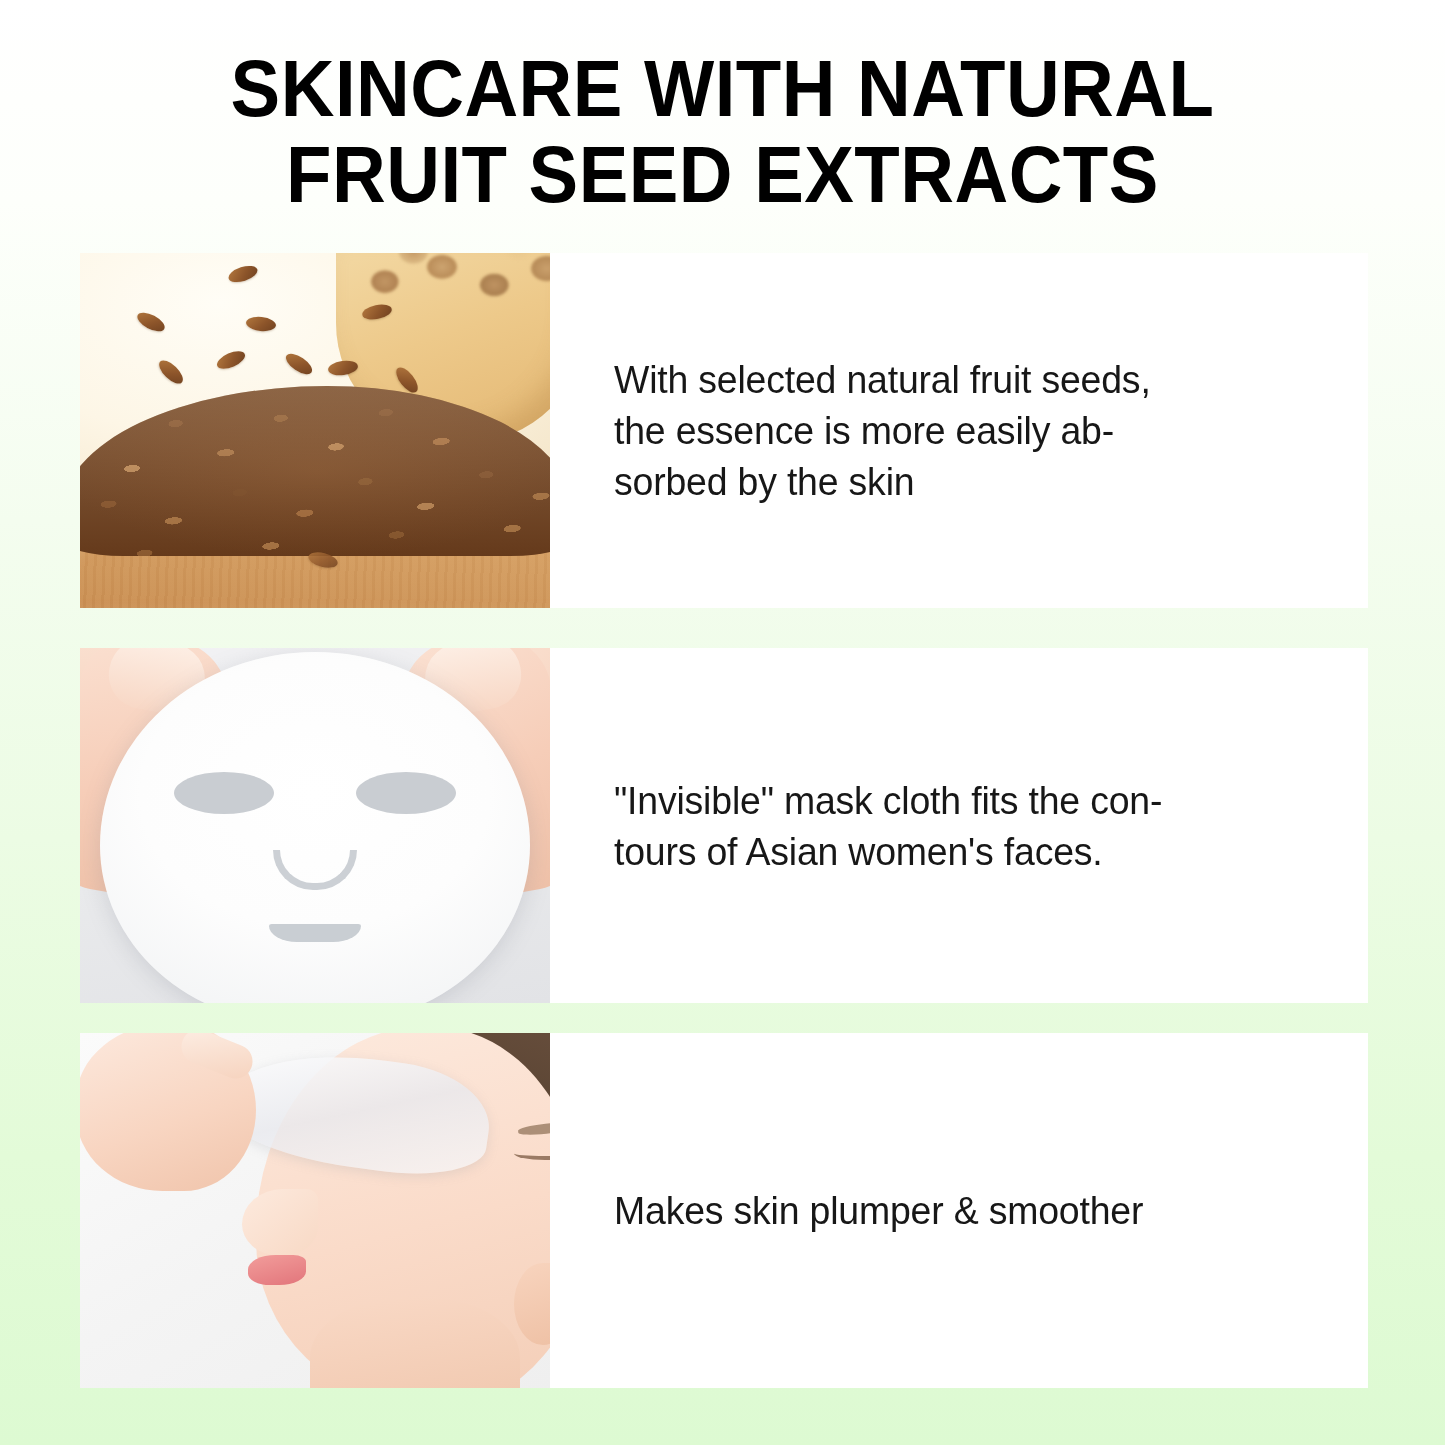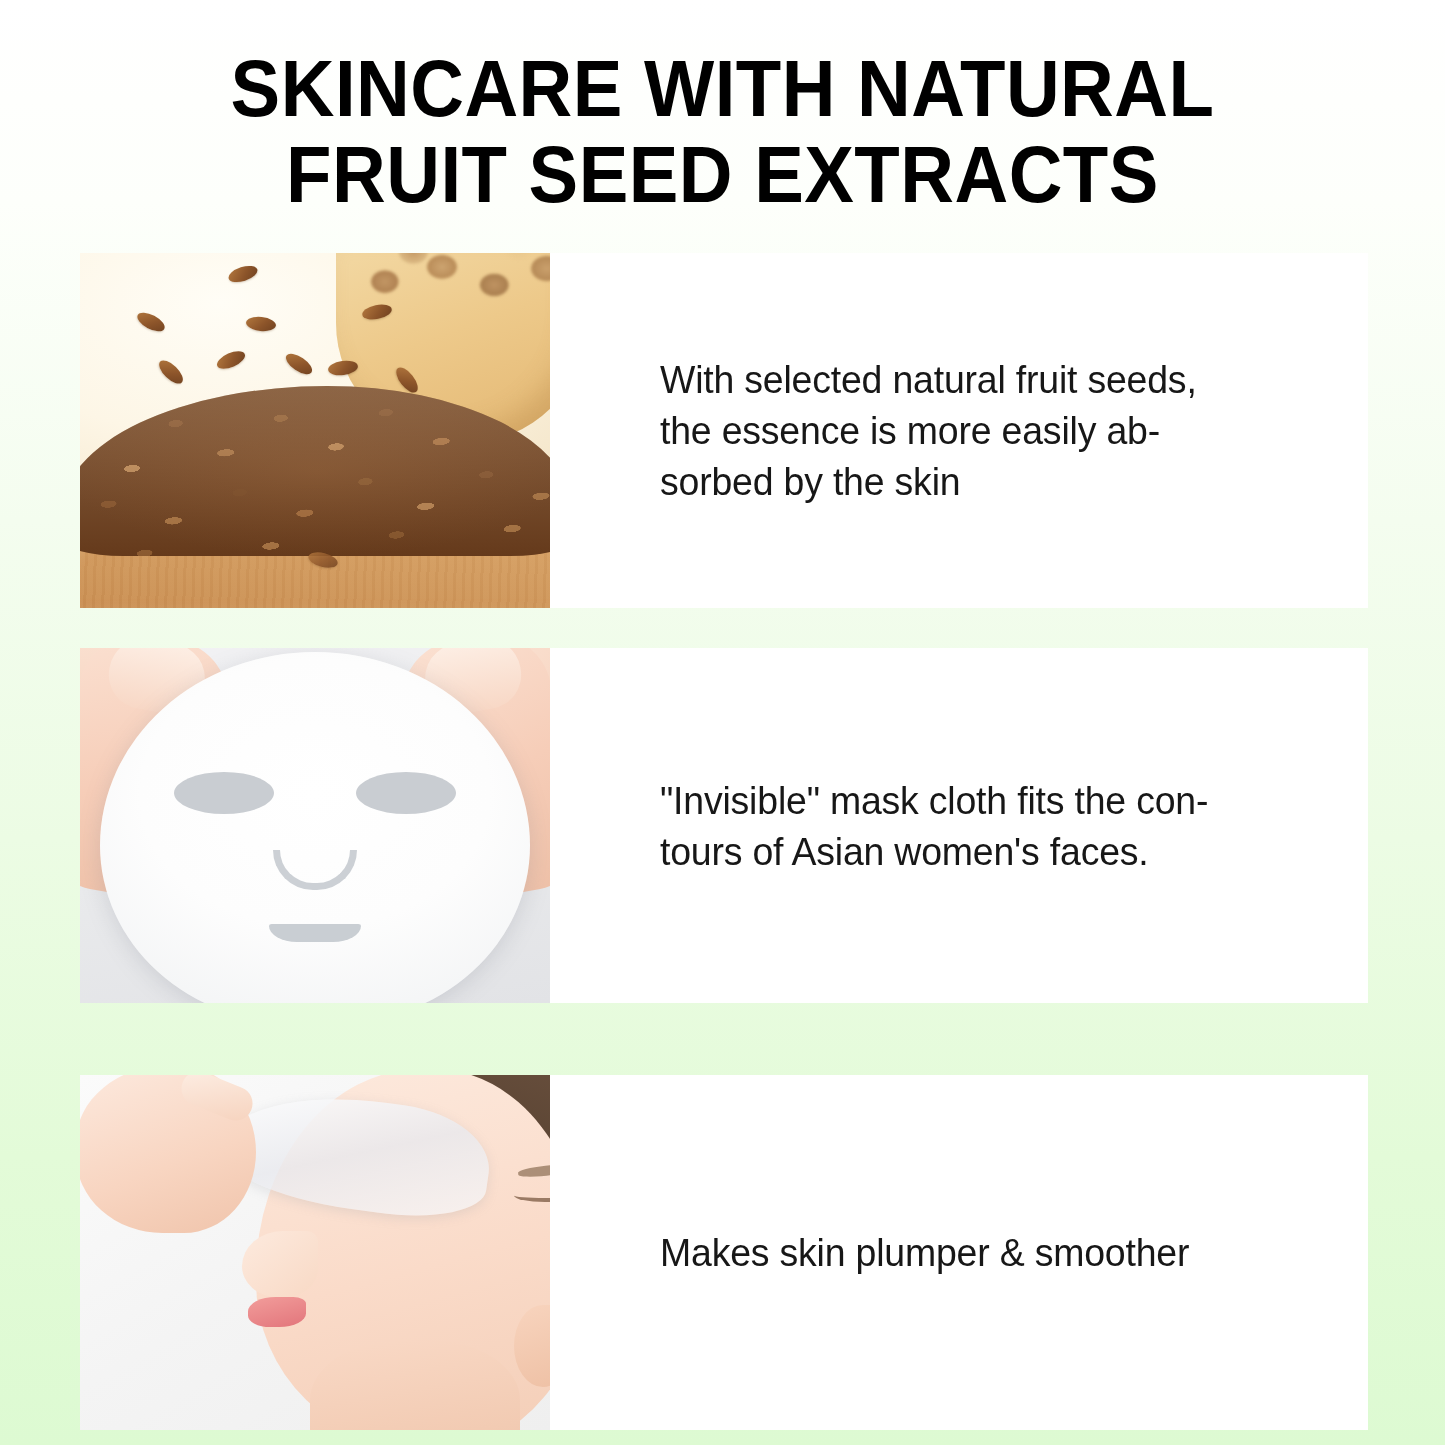--- a/index.html
+++ b/index.html
@@ -31,30 +31,30 @@
   .card {
     position:absolute;
     left:80px; width:1288px; height:355px;
     background:#ffffff;
     display:flex;
     align-items:stretch;
     overflow:hidden;
   }
   #card-1 { top:253px; }
   #card-2 { top:648px; }
-  #card-3 { top:1075px; }
+  #card-3 { top:1033px; }
 
   .card-media {
     width:470px; height:355px; flex:0 0 470px;
     position:relative; overflow:hidden;
   }
   .card-body {
     flex:1 1 auto;
     display:flex; align-items:center;
-    padding-left:110px; padding-right:30px;
+    padding-left:64px; padding-right:30px;
   }
   .card-text {
     font-size:39px;
     line-height:51px;
     color:#171717;
     font-weight:400;
     letter-spacing:-0.2px;
     transform: scaleX(0.96);
     transform-origin: left center;
   }

